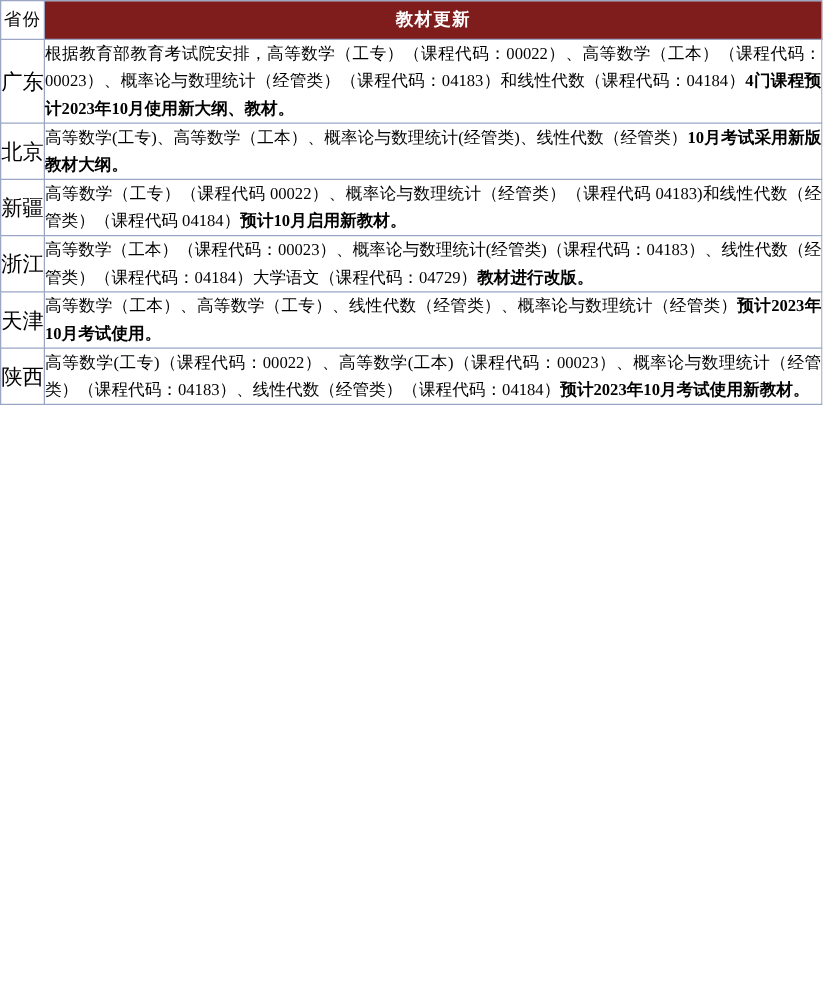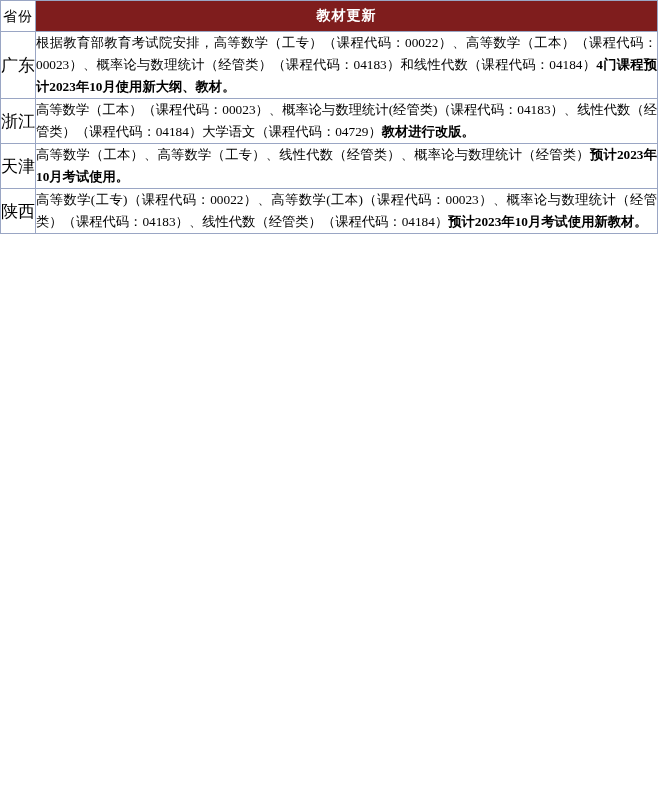--- a/index.html
+++ b/index.html
@@ -79,20 +79,28 @@
         <th class="c-prov hdr-prov">省份</th>
         <th>教材更新</th>
       </tr>
     </thead>
     <tbody id="tbody">
         <tr>
           <td class="prov">广东</td>
           <td class="content"><span>根据教育部教育考试院安排，高等数学（工专）（课程代码：00022）、高等数学（工本）（课程代码：00023）、概率论与数理统计（经管类）（课程代码：04183）和线性代数（课程代码：04184）</span><span class="b">4门课程预计2023年10月使用新大纲、教材。</span></td>
         </tr>
         <tr>
+          <td class="prov">北京</td>
+          <td class="content"><span>高等数学(工专)、高等数学（工本）、概率论与数理统计(经管类)、线性代数（经管类）</span><span class="b">10月考试采用新版教材大纲。</span></td>
+        </tr>
+        <tr>
+          <td class="prov">新疆</td>
+          <td class="content"><span>高等数学（工专）（课程代码  00022）、概率论与数理统计（经管类）（课程代码  04183)和线性代数（经管类）（课程代码  04184）</span><span class="b">预计10月启用新教材。</span></td>
+        </tr>
+        <tr>
           <td class="prov">浙江</td>
           <td class="content"><span>高等数学（工本）（课程代码：00023）、概率论与数理统计(经管类)（课程代码：04183）、线性代数（经管类）（课程代码：04184）大学语文（课程代码：04729）</span><span class="b">教材进行改版。</span></td>
         </tr>
         <tr>
           <td class="prov">天津</td>
           <td class="content"><span>高等数学（工本）、高等数学（工专）、线性代数（经管类）、概率论与数理统计（经管类）</span><span class="b">预计2023年10月考试使用。</span></td>
         </tr>
         <tr>
           <td class="prov">陕西</td>
           <td class="content"><span>高等数学(工专)（课程代码：00022）、高等数学(工本)（课程代码：00023）、概率论与数理统计（经管类）（课程代码：04183）、线性代数（经管类）（课程代码：04184）</span><span class="b">预计2023年10月考试使用新教材。</span></td>

